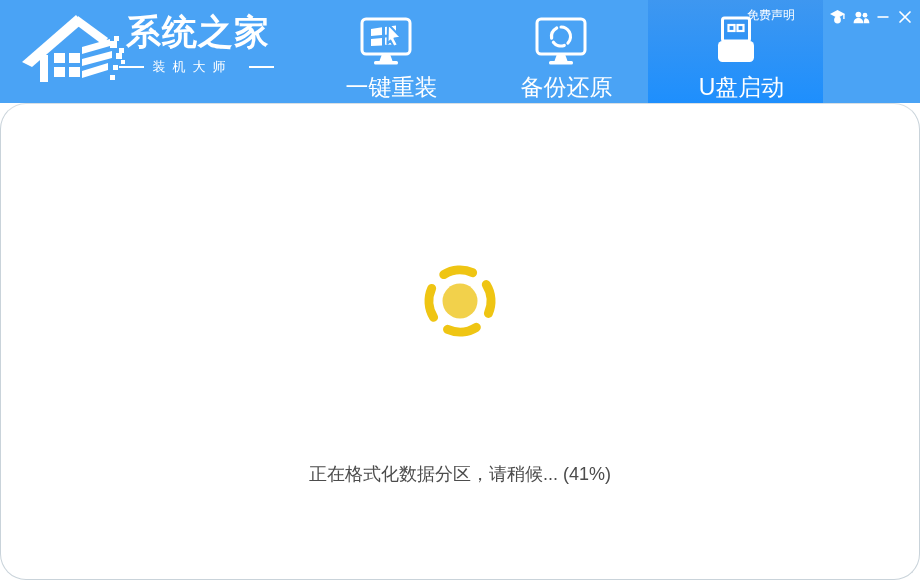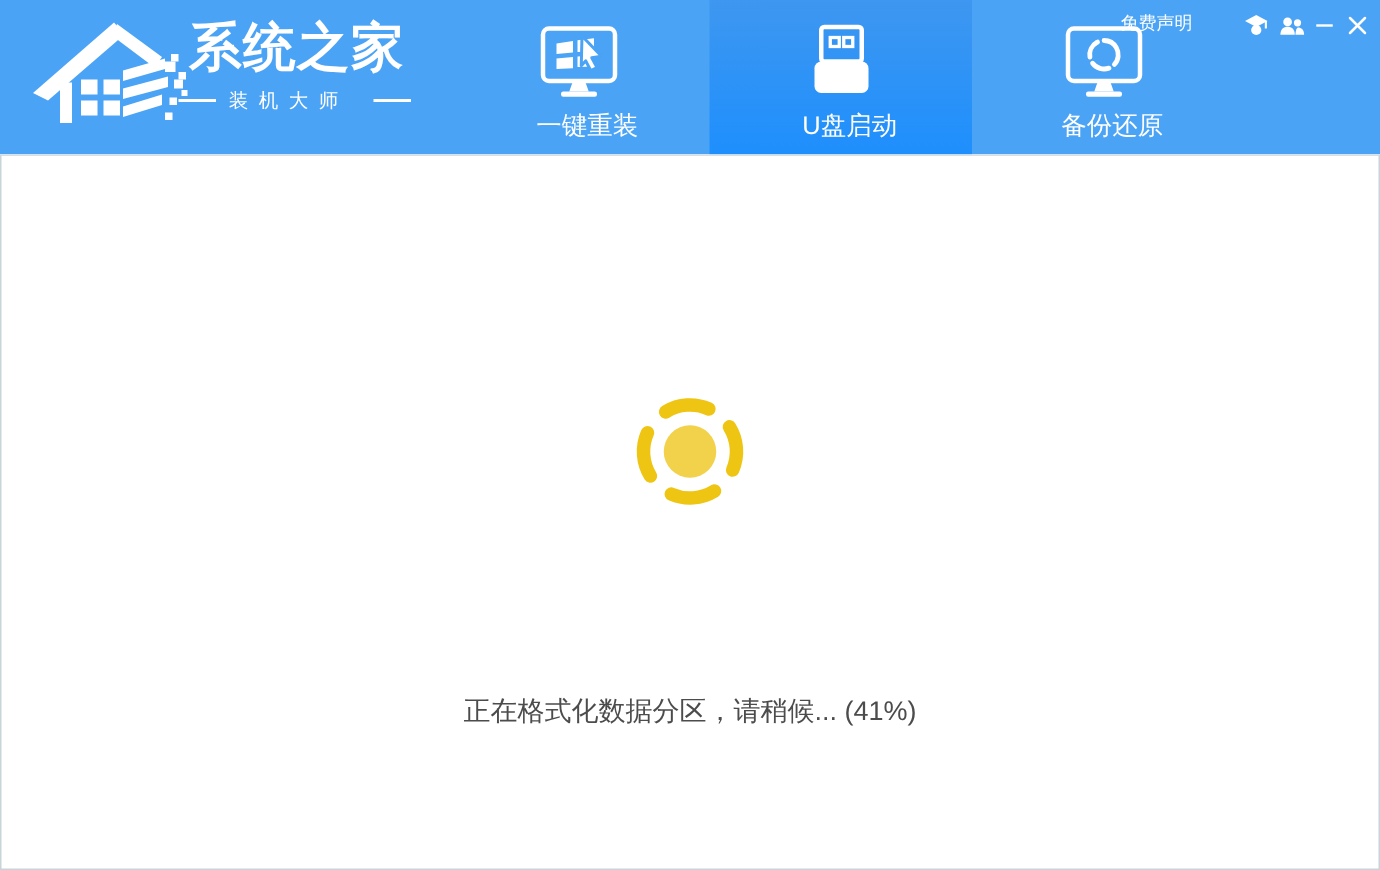--- a/index.html
+++ b/index.html
@@ -32,40 +32,40 @@
 
   
   .tabs { position: absolute; left: 298px; top: 0; height: 103px; display: flex; }
   .tab {
     width: 175px; height: 103px; box-sizing: border-box;
     display: flex; flex-direction: column; align-items: center;
     padding-top: 13px; cursor: pointer;
   }
   .tab.active { background: linear-gradient(180deg, #3e97f0 0%, #1e8ffd 100%); }
   .tab-icon { height: 57px; display: flex; align-items: center; justify-content: center; }
-  .tab-label { color: #fff; font-size: 17px; margin-top: 2px; white-space: nowrap; margin-left: 12px; }
+  .tab-label { color: #fff; font-size: 23px; margin-top: 2px; white-space: nowrap; margin-left: 12px; }
 
   
   .header-right {
     position: absolute; top: 0; right: 0; height: 24px;
     display: flex; align-items: flex-end;
   }
   .disclaimer { color: #fff; font-size: 12px; margin-right: 34px; cursor: pointer; }
   .hbtn { display: flex; align-items: center; justify-content: center; cursor: pointer; }
   .hbtn.cap { margin-right: 7px; }
   .hbtn.users { margin-right: 7px; }
   .hbtn.min { margin-right: 9px; }
   .hbtn.close { margin-right: 8px; }
 
   
   .main {
     position: absolute; top: 103px; left: 0; width: 920px; height: 477px;
     box-sizing: border-box; background: #fff;
     border-left: 1px solid #c9d3da; border-right: 1px solid #c9d3da;
-    border-bottom: 1px solid #c9d3da; border-top: 1px solid #d8dfe4;
+    border-bottom: 1px solid #c9d3da; border-top: 1px solid #d8dfe4; border-radius: 26px;
   }
   .spinner {
     position: absolute; left: 50%; top: 155px; margin-left: -42px;
     width: 84px; height: 84px;
   }
   .status {
     position: absolute; top: 359px; left: 0; width: 100%;
     text-align: center; font-size: 18px; color: #4c4c4c; line-height: 22px;
   }
 </style>
@@ -130,44 +130,44 @@
               <path d="M28 21.6 L39 21 L39 28.4 L28 28.7 Z"></path>
             </g>
             <path d="M31 8 L44 21.5 L37.5 22.5 L41 29 L36.8 31 L33.5 24.6 L30.5 27.8 Z" fill="#fff" stroke="#4aa3f5" stroke-width="2" stroke-linejoin="round"></path>
             <path d="M25 38 L33 38 L35.5 45 L22.5 45 Z" fill="#fff"></path>
             <rect x="17" y="45" width="24" height="3.5" rx="1.5" fill="#fff"></rect>
           </svg>
         </div>
         <div class="tab-label">一键重装</div>
       </div>
 
+      <div class="tab">
+        <div class="tab-icon">
+          <svg width="58" height="52" viewBox="0 0 58 52">
+            <rect x="5" y="3" width="48" height="35" rx="4" fill="none" stroke="#fff" stroke-width="3"></rect>
+            <circle cx="29" cy="20.5" r="9.5" fill="none" stroke="#fff" stroke-width="3.2" stroke-dasharray="12 4.5" stroke-linecap="round" transform="rotate(-30 29 20.5)"></circle>
+            <path d="M25 38 L33 38 L35.5 45 L22.5 45 Z" fill="#fff"></path>
+            <rect x="17" y="45" width="24" height="3.5" rx="1.5" fill="#fff"></rect>
+          </svg>
+        </div>
+        <div class="tab-label">备份还原</div>
+      </div>
+
       <div class="tab active">
         <div class="tab-icon">
           <svg width="52" height="52" viewBox="0 0 52 52">
             <rect x="12.5" y="2" width="27" height="23" rx="2" fill="none" stroke="#fff" stroke-width="3"></rect>
             <rect x="18.5" y="9" width="6" height="6" fill="none" stroke="#fff" stroke-width="2.2"></rect>
             <rect x="27.5" y="9" width="6" height="6" fill="none" stroke="#fff" stroke-width="2.2"></rect>
             <rect x="8" y="25" width="36" height="21" rx="4.5" fill="#fff"></rect>
           </svg>
         </div>
         <div class="tab-label">U盘启动</div>
       </div>
 
-      <div class="tab">
-        <div class="tab-icon">
-          <svg width="58" height="52" viewBox="0 0 58 52">
-            <rect x="5" y="3" width="48" height="35" rx="4" fill="none" stroke="#fff" stroke-width="3"></rect>
-            <circle cx="29" cy="20.5" r="9.5" fill="none" stroke="#fff" stroke-width="3.2" stroke-dasharray="12 4.5" stroke-linecap="round" transform="rotate(-30 29 20.5)"></circle>
-            <path d="M25 38 L33 38 L35.5 45 L22.5 45 Z" fill="#fff"></path>
-            <rect x="17" y="45" width="24" height="3.5" rx="1.5" fill="#fff"></rect>
-          </svg>
-        </div>
-        <div class="tab-label">备份还原</div>
-      </div>
-
     </div>
 
     <div class="header-right">
       <span class="disclaimer">免费声明</span>
 
       <span class="hbtn cap">
         <svg width="17" height="15" viewBox="0 0 17 15">
           <path d="M8.5 1 L16 5 L8.5 9 L1 5 Z" fill="#fff"></path>
           <circle cx="8.5" cy="11" r="3.4" fill="#fff"></circle>
           <rect x="14.2" y="5" width="1.4" height="5" fill="#fff"></rect>

